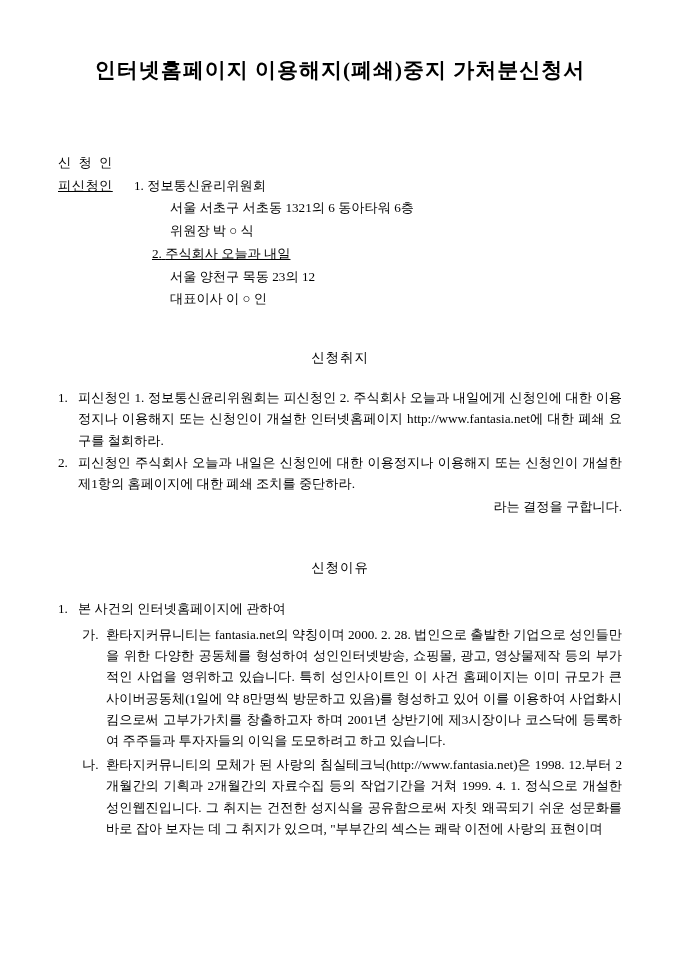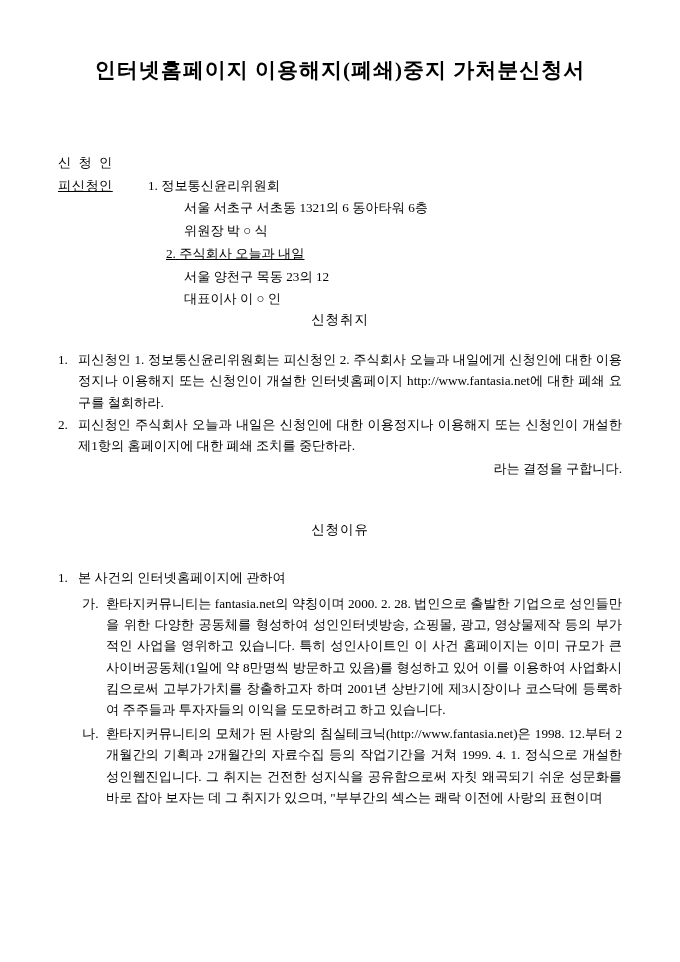--- a/index.html
+++ b/index.html
@@ -31,21 +31,20 @@
     white-space: nowrap;
   }
   .parties {
     margin-top: 68px;
     font-size: 13.2px;
     line-height: 1.72;
   }
   .party-row {
     display: flex;
     align-items: flex-start;
-    gap: 14px;
   }
   .party-label {
     width: 76px;
     flex: 0 0 76px;
     letter-spacing: 2px;
     white-space: nowrap;
   }
   .party-label.tight {
     letter-spacing: 0.5px;
     text-decoration: underline;
@@ -56,26 +55,27 @@
   .party-line {
     white-space: nowrap;
   }
   .indent-1 { padding-left: 0px; }
   .indent-2 { padding-left: 36px; }
   .indent-3 { padding-left: 18px; text-decoration: underline; }
 
   .section-heading {
     text-align: center;
     font-size: 13.4px;
+    margin-top: 38px;
     margin-bottom: 20px;
     letter-spacing: 1px;
   }
   .section-heading.second {
     margin-top: 42px;
-    margin-bottom: 28px;
+    margin-bottom: 21px;
   }
 
   .num-list {
     font-size: 13.2px;
     line-height: 1.62;
   }
   .num-item {
     display: flex;
     align-items: flex-start;
     margin-bottom: 1px;

